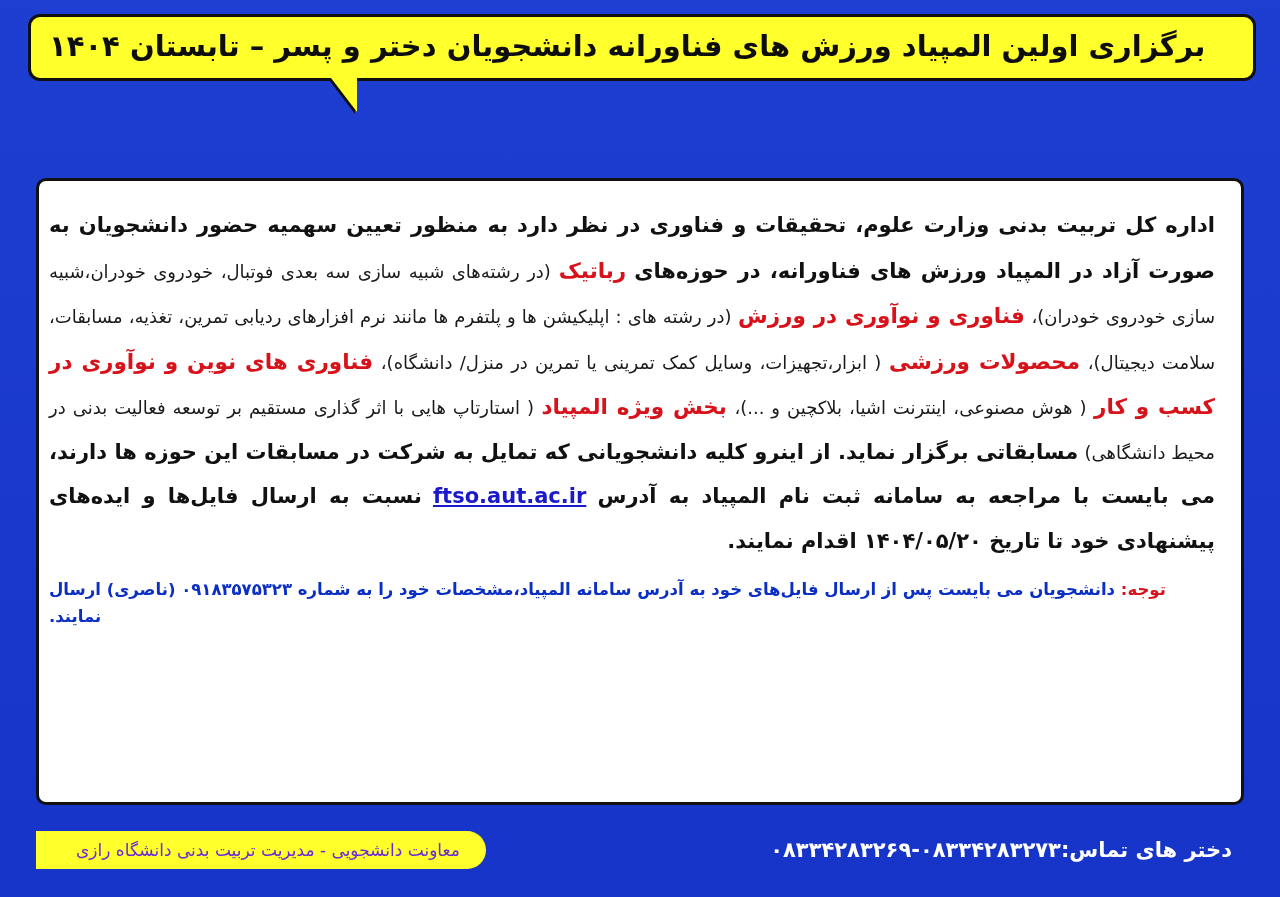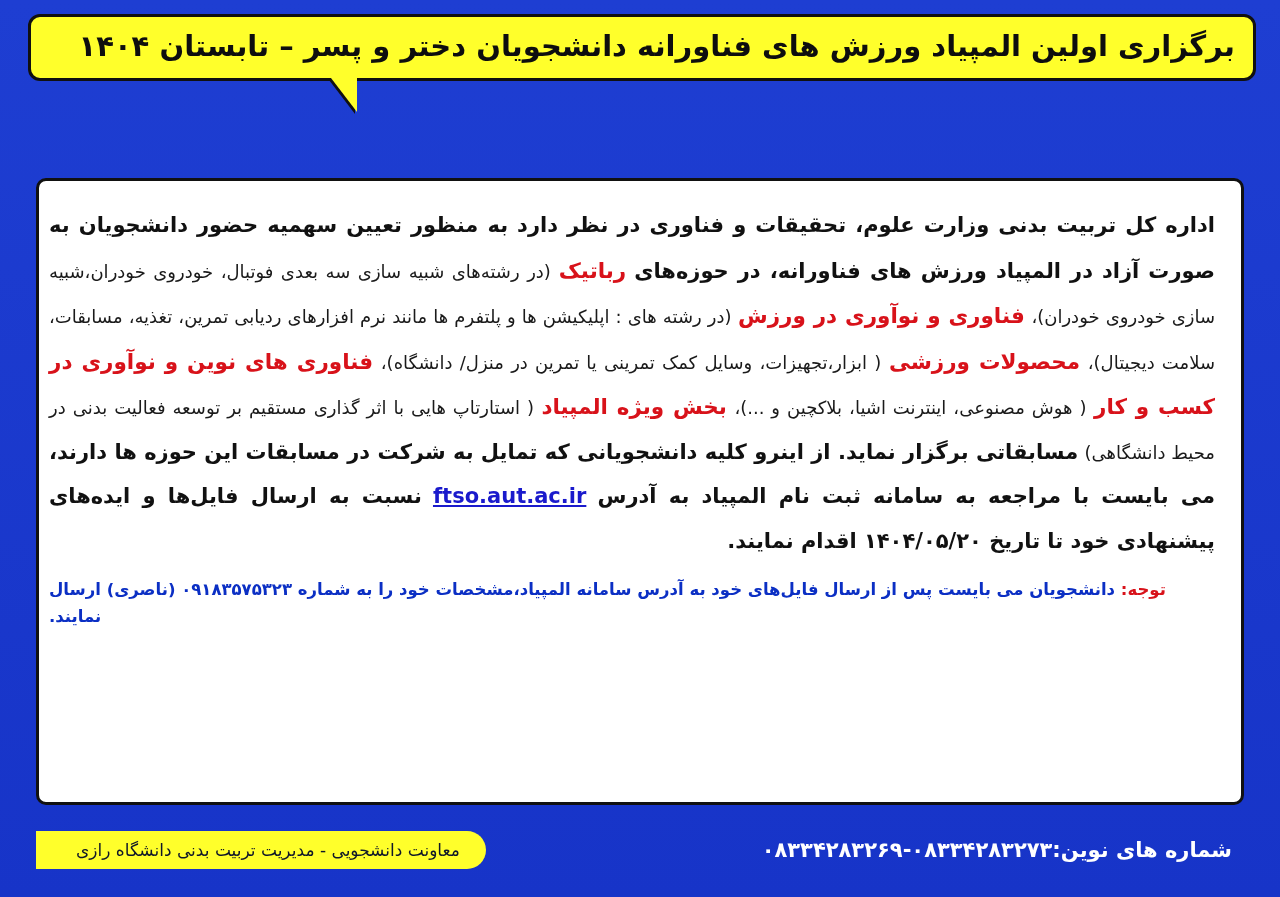--- a/index.html
+++ b/index.html
@@ -26,21 +26,21 @@
   .header-banner {
     position: absolute;
     top: 14px;
     left: 28px;
     right: 24px;
     background: #ffff2b;
     border: 3px solid #101010;
     border-radius: 12px;
     padding: 10px 18px 12px 18px;
     box-sizing: border-box;
-    text-align: right;
+    text-align: left;
   }
   .header-line1 {
     color: #0e0e0e;
     font-size: 29px;
     font-weight: bold;
     line-height: 1.35;
     letter-spacing: -0.2px;
     white-space: nowrap;
   }
   .header-line2 {
@@ -129,21 +129,21 @@
   }
   .footer-phones { direction: ltr; display: inline-block; unicode-bidi: embed; text-align: center; }
   .footer-left-wrap {
     position: relative;
     height: 62px;
     display: flex;
     align-items: center;
   }
   .footer-yellow {
     background: #ffff2b;
-    color: #0f172a;
+    color: #6d28d9;
     font-size: 17px;
     font-weight: normal;
     padding: 9px 26px 9px 40px;
     border-radius: 0 40px 40px 0;
     white-space: nowrap;
   }
 </style>
 </head>
 <body>
 
@@ -173,20 +173,20 @@
     </div>
 
     <div class="note">
       <span class="note-label">توجه:</span>
       <span>دانشجویان می بایست پس از ارسال فایل‌های خود به آدرس سامانه المپیاد،مشخصات خود را به شماره ۰۹۱۸۳۵۷۵۳۲۳ (ناصری) ارسال نمایند.</span>
     </div>
   </div>
 
   <div class="footer">
     <div class="footer-right">
-      <span>شماره های نوین:</span><span class="footer-phones">۰۸۳۳۴۲۸۳۲۶۹-۰۸۳۳۴۲۸۳۲۷۳</span>
+      <span>دختر های تماس:</span><span class="footer-phones">۰۸۳۳۴۲۸۳۲۶۹-۰۸۳۳۴۲۸۳۲۷۳</span>
     </div>
     <div class="footer-left-wrap">
       <div class="footer-yellow">معاونت دانشجویی  -  مدیریت تربیت بدنی دانشگاه رازی</div>
     </div>
   </div>
 
 </div>
 
 </body></html>

